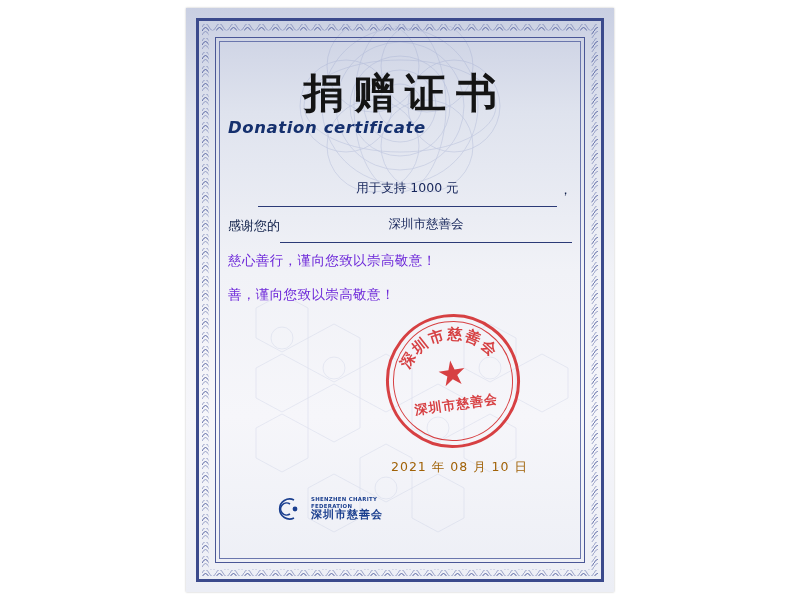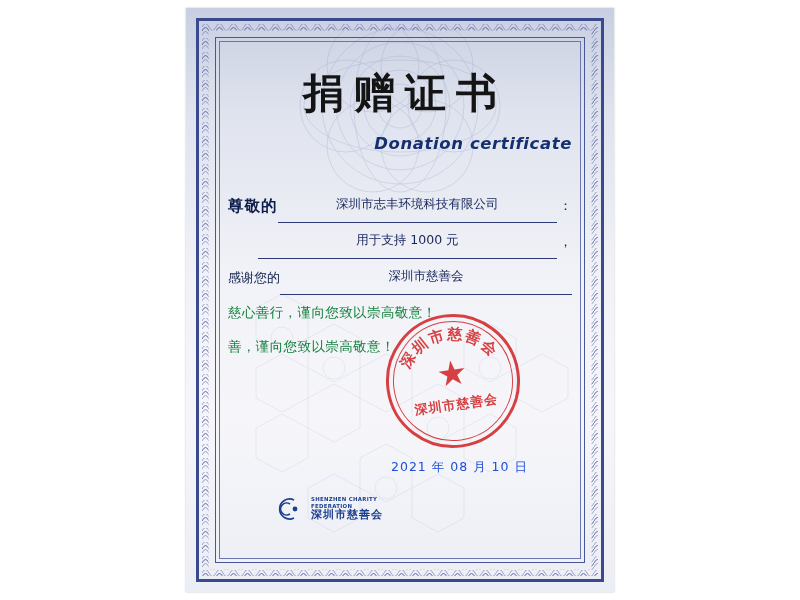--- a/index.html
+++ b/index.html
@@ -88,28 +88,28 @@
     font-family: "DejaVu Sans", "Liberation Sans", sans-serif;
     font-size: 41px;
     font-weight: bold;
     letter-spacing: 10px;
     color: #141414;
     margin-top: 20px;
     line-height: 1.05;
     text-indent: 10px;
   }
   .title-en {
-    text-align: right;
+    text-align: left;
     font-family: "DejaVu Sans", "Liberation Sans", sans-serif;
     font-size: 16.5px;
     font-weight: bold;
     font-style: italic;
     letter-spacing: 0.6px;
     color: #15306e;
-    margin-top: 19px;
+    margin-top: 3px;
   }
 
   .body {
     margin-top: 34px;
     color: #10204a;
     font-size: 13px;
     line-height: 34px;
   }
   .row {
     display: flex;
@@ -128,21 +128,21 @@
     text-align: center;
     font-size: 12.5px;
     color: #16255a;
     padding: 0 4px 1px 4px;
     min-width: 10px;
   }
   .tail { font-size: 13px; color: #10204a; padding-left: 2px; }
   .indent { padding-left: 30px; }
   .para {
     font-size: 13.5px;
-    color: #15803d;
+    color: #6d28d9;
     line-height: 34px;
     letter-spacing: 0.4px;
   }
   .para.first { text-indent: 28px; }
 
   
   .seal {
     position: absolute;
     right: 52px;
     bottom: 104px;
@@ -187,21 +187,21 @@
     font-weight: bold;
     letter-spacing: 2px;
     font-family: "DejaVu Sans", "Liberation Sans", sans-serif;
   }
 
   .date {
     position: absolute;
     right: 44px;
     bottom: 76px;
     font-size: 12.5px;
-    color: #1d4ed8;
+    color: #a16207;
     letter-spacing: 1px;
   }
 
   
   .footer {
     position: absolute;
     left: 46px;
     bottom: 28px;
     display: flex;
     align-items: center;
@@ -285,25 +285,20 @@
     <div class="frame-inner"></div>
     <div class="frame-inner2"></div>
 
     <div class="content">
 
       <div class="title-cn">捐赠证书</div>
       <div class="title-en">Donation certificate</div>
 
       <div class="body">
 
-        <div class="row">
-          <span class="lead">尊敬的</span>
-          <span class="fill">深圳市志丰环境科技有限公司</span>
-          <span class="tail">：</span>
-        </div>
 
         <div class="row indent">
           <span class="fill">用于支持 1000 元</span>
           <span class="tail">，</span>
         </div>
 
         <div class="row">
           <span>感谢您的</span>
           <span class="fill">深圳市慈善会</span>
         </div>

